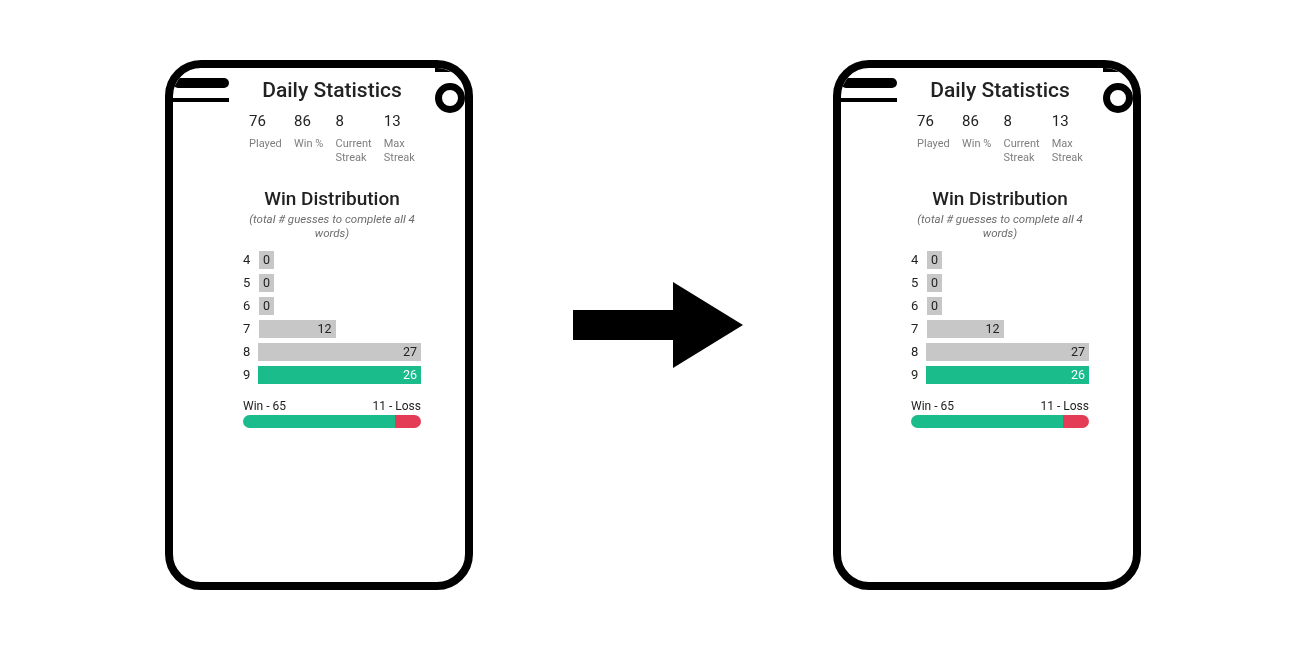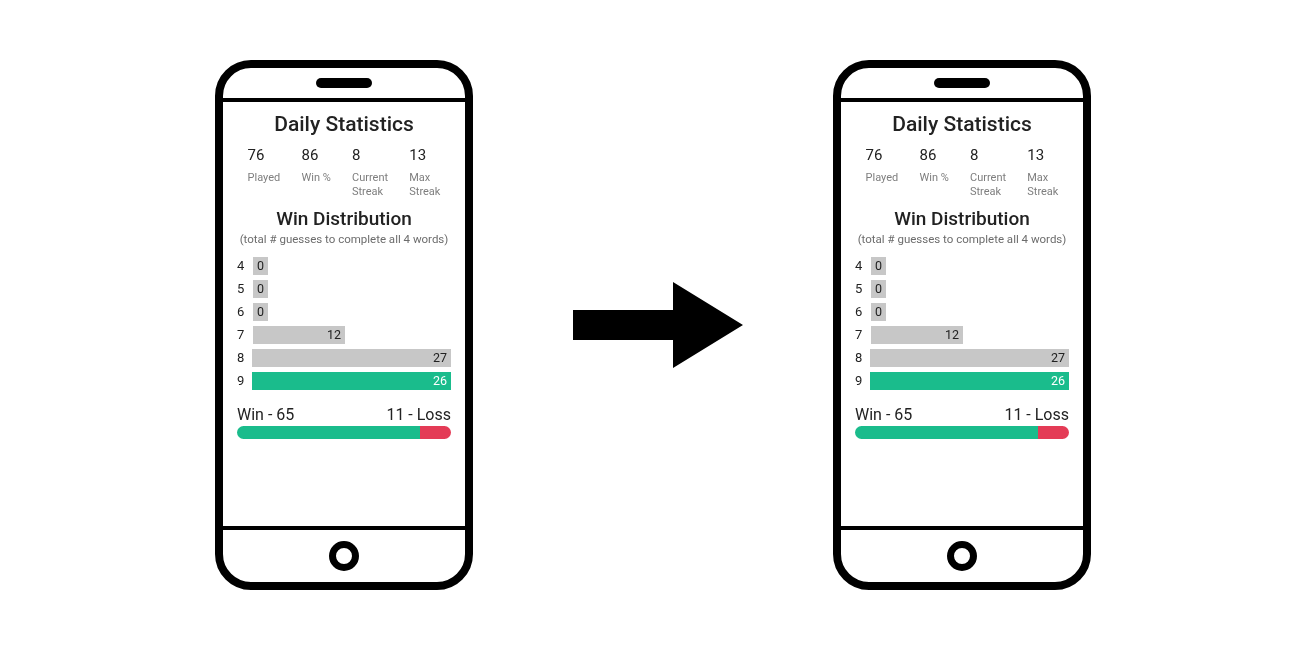--- a/index.html
+++ b/index.html
@@ -7,28 +7,28 @@
     width: 1306px;
     height: 650px;
     background: #ffffff;
     font-family: -apple-system, BlinkMacSystemFont, "Segoe UI", Roboto, sans-serif;
     display: flex;
     align-items: center;
     justify-content: center;
     gap: 80px;
   }
   .phone {
-    width: 258px;
+    width: 308px;
     height: 530px;
     border: 8px solid #000;
     border-radius: 36px;
     position: relative;
     background: #fff;
     display: flex;
-    flex-direction: column;
+    flex-direction: row;
     overflow: hidden;
   }
   .phone-top {
     height: 34px;
     border-bottom: 4px solid #000;
     display: flex;
     align-items: center;
     justify-content: center;
   }
   .speaker {
@@ -75,28 +75,29 @@
   .stat-label {
     font-size: 11px;
     color: #7e7e7e;
     line-height: 1.25;
     margin-top: 7px;
   }
   .subtitle {
     text-align: center;
     font-size: 19px;
     font-weight: 500;
-    margin-top: 8px;
+    margin-top: 22px;
   }
   .caption {
     text-align: center;
     font-size: 11.5px;
     color: #6c6c6c;
     margin-top: 2px;
     margin-bottom: 10px;
+    font-style: italic;
   }
   .dist-row {
     display: flex;
     align-items: center;
     margin-bottom: 3px;
     height: 20px;
   }
   .dist-idx {
     width: 16px;
     font-size: 13px;
@@ -115,21 +116,21 @@
     min-width: 15px;
   }
   .dist-bar.green {
     background: #1abc8c;
     color: #fff;
   }
   .dist-bar.zero { justify-content: center; padding: 0; }
   .winloss-labels {
     display: flex;
     justify-content: space-between;
-    font-size: 16px;
+    font-size: 12px;
     color: #222;
     margin-top: 14px;
     gap: 24px;
   }
   .winloss-bar {
     height: 13px;
     display: flex;
     border-radius: 7px;
     overflow: hidden;
     margin-top: 2px;

